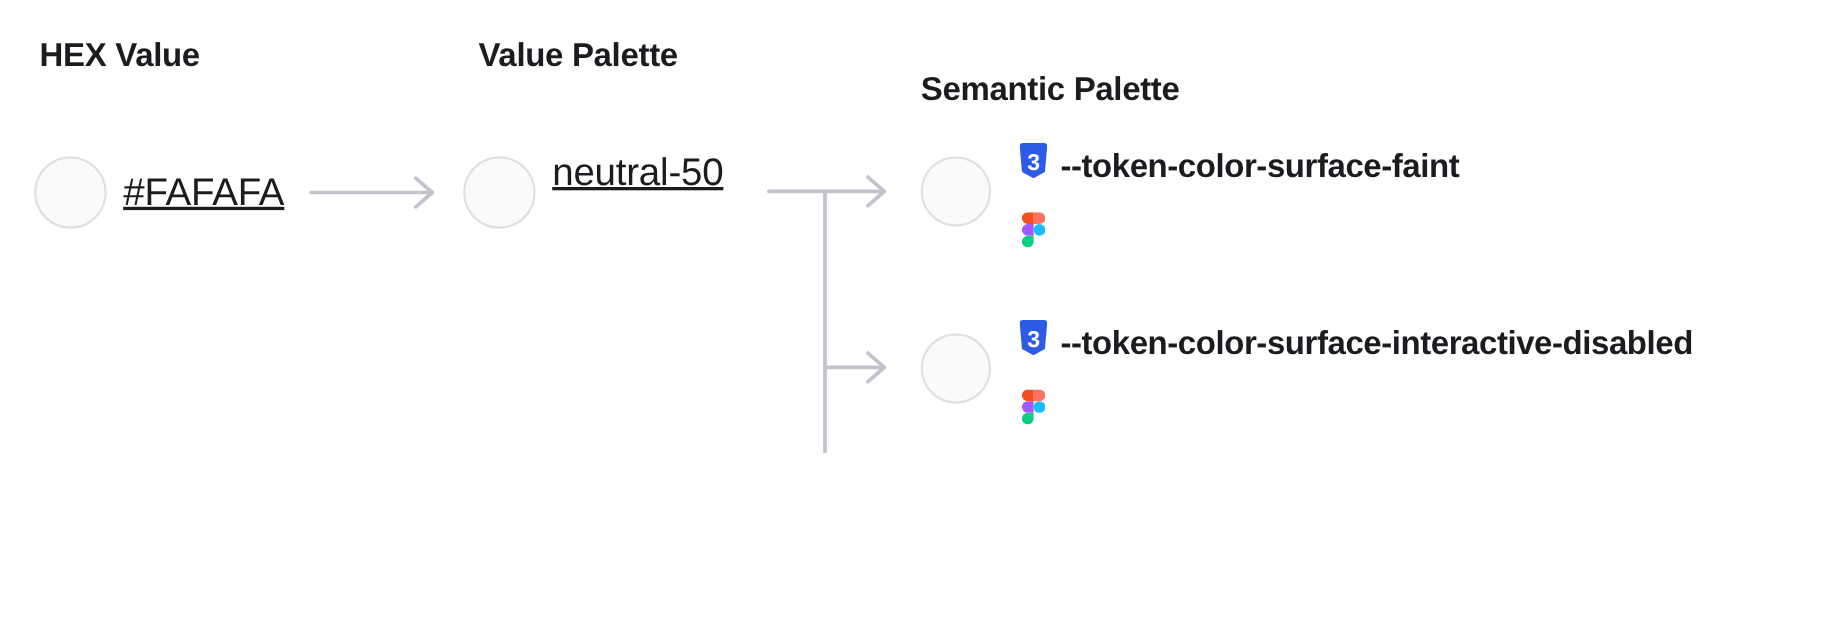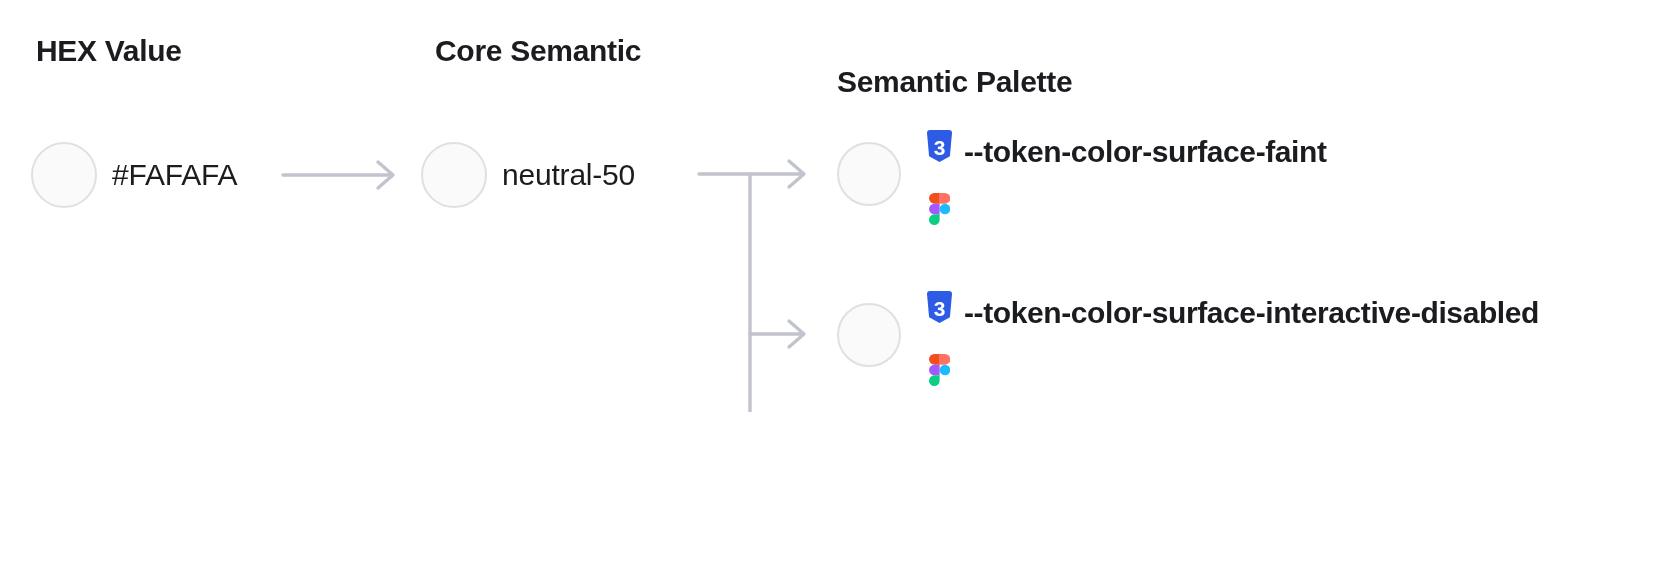--- a/index.html
+++ b/index.html
@@ -19,21 +19,21 @@
   .h-hex{left:36px;} .h-core{left:435px;} .h-sem{left:837px;margin-top:31px;}
   .swatch{
     position:absolute; border-radius:50%;
     background:var(--swatch_fill); border:2px solid var(--swatch_border);
     box-sizing:border-box;
   }
   .swatch.big{width:66px;height:66px;}
   .swatch.sem{width:64px;height:64px; left:837px;}
   .plain-label{
     position:absolute; height:66px; display:flex; align-items:center;
-    font-size:30px; font-weight:400; letter-spacing:-0.2px; white-space:nowrap;
+    font-size:35px; font-weight:400; letter-spacing:-0.2px; white-space:nowrap;text-decoration:underline;
   }
   .sem-item{
     position:absolute; left:927px; display:flex; flex-direction:column; gap:31px;
   }
   .sem-line{display:flex; align-items:center; gap:12px; height:32px;}
   .icon-slot{width:25px; height:32px; display:flex; align-items:center; justify-content:center; flex:none;}
   .sem-text{font-size:30px; font-weight:700; letter-spacing:-0.4px; white-space:nowrap; line-height:32px;margin-top:12px;}
   svg.connectors{position:absolute; left:0; top:0; pointer-events:none;}
 </style>
 </head>
@@ -50,28 +50,28 @@
     <polyline points="789,161 804,174 789,187"></polyline>
 
     <path d="M750 174 V497 H802"></path>
     <polyline points="789,484 804,497 789,510"></polyline>
 
     <path d="M750 334 H802"></path>
     <polyline points="789,321 804,334 789,347"></polyline>
   </svg>
 
   <div class="heading h-hex">HEX Value</div>
-  <div class="heading h-core">Core Semantic</div>
+  <div class="heading h-core">Value Palette</div>
   <div class="heading h-sem">Semantic Palette</div>
 
   <div class="swatch big" style="left: 31px; top: 142px; background-color: rgb(250, 250, 250);"></div>
   <div class="plain-label" style="left:112px; top:142px;">#FAFAFA</div>
 
   <div class="swatch big" style="left: 421px; top: 142px; background-color: rgb(250, 250, 250);"></div>
-  <div class="plain-label" style="left:502px; top:142px;text-align:right;">neutral-50</div>
+  <div class="plain-label" style="left:502px; top:124px;text-align:right;">neutral-50</div>
 
   <div class="swatch sem" style="top: 142px; background-color: rgb(250, 250, 250);"></div>
   <div class="sem-item" style="top:130px;">
     <div class="sem-line">
       <span class="icon-slot">
         <svg width="25" height="32" viewBox="0 0 25 32">
           <path d="M3 0h19a3 3 0 0 1 3 3l-2.1 23.3L12.5 32 2.1 26.3 0 3a3 3 0 0 1 3-3z" fill="var(--css_blue)"></path>
           <text x="12.7" y="24.5" font-size="21" font-weight="bold" text-anchor="middle" fill="#ffffff" font-family="Liberation Sans, sans-serif">3</text>
         </svg>
       </span>

